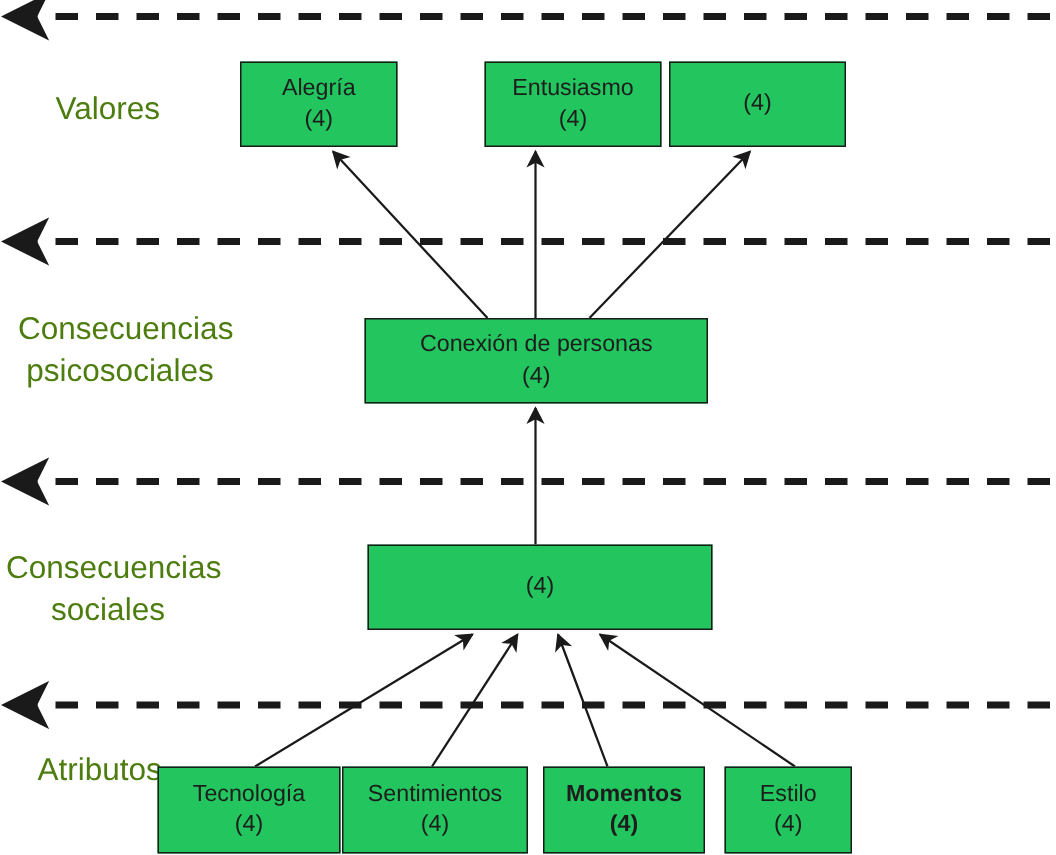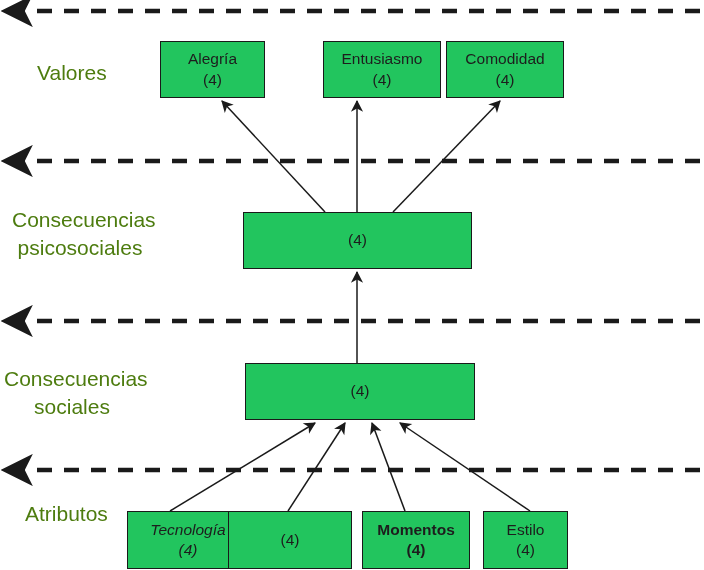--- a/index.html
+++ b/index.html
@@ -88,39 +88,40 @@
       <div class="row-label" style="left: 37px; top: 59px; width: 66px;">Valores</div>
       <div class="node-box" style="left: 160px; top: 41px; width: 105px; height: 57px;">
         <span class="node-label">Alegría</span>
         <span class="node-count">(4)</span>
       </div>
       <div class="node-box" style="left: 300px; top: 41px; width: 118px; height: 57px; margin-left: 23px;">
         <span class="node-label">Entusiasmo</span>
         <span class="node-count">(4)</span>
       </div>
       <div class="node-box" style="left: 446px; top: 41px; width: 118px; height: 57px;">
-        <span class="node-label">Comodidad</span>
         <span class="node-count">(4)</span>
       </div>
       <div class="row-label" style="left: 12px; top: 206px; width: 136px;">Consecuencias
 psicosociales</div>
       <div class="node-box" style="left: 243px; top: 212px; width: 229px; height: 57px;">
+        <span class="node-label">Conexión de personas</span>
         <span class="node-count">(4)</span>
       </div>
       <div class="row-label" style="left: 4px; top: 365px; width: 136px;">Consecuencias
 sociales</div>
       <div class="node-box" style="left: 245px; top: 363px; width: 230px; height: 57px;">
         <span class="node-count">(4)</span>
       </div>
       <div class="row-label" style="left: 25px; top: 500px; width: 80px;">Atributos</div>
-      <div class="node-box" style="left: 127px; top: 511px; width: 122px; height: 58px; font-style: italic;">
+      <div class="node-box" style="left: 105px; top: 511px; width: 122px; height: 58px;">
         <span class="node-label">Tecnología</span>
         <span class="node-count">(4)</span>
       </div>
       <div class="node-box" style="left: 228px; top: 511px; width: 124px; height: 58px;">
+        <span class="node-label">Sentimientos</span>
         <span class="node-count">(4)</span>
       </div>
       <div class="node-box" style="left: 362px; top: 511px; width: 108px; height: 58px; font-weight: bold;">
         <span class="node-label">Momentos</span>
         <span class="node-count">(4)</span>
       </div>
       <div class="node-box" style="left: 483px; top: 511px; width: 85px; height: 58px;">
         <span class="node-label">Estilo</span>
         <span class="node-count">(4)</span>
       </div>

